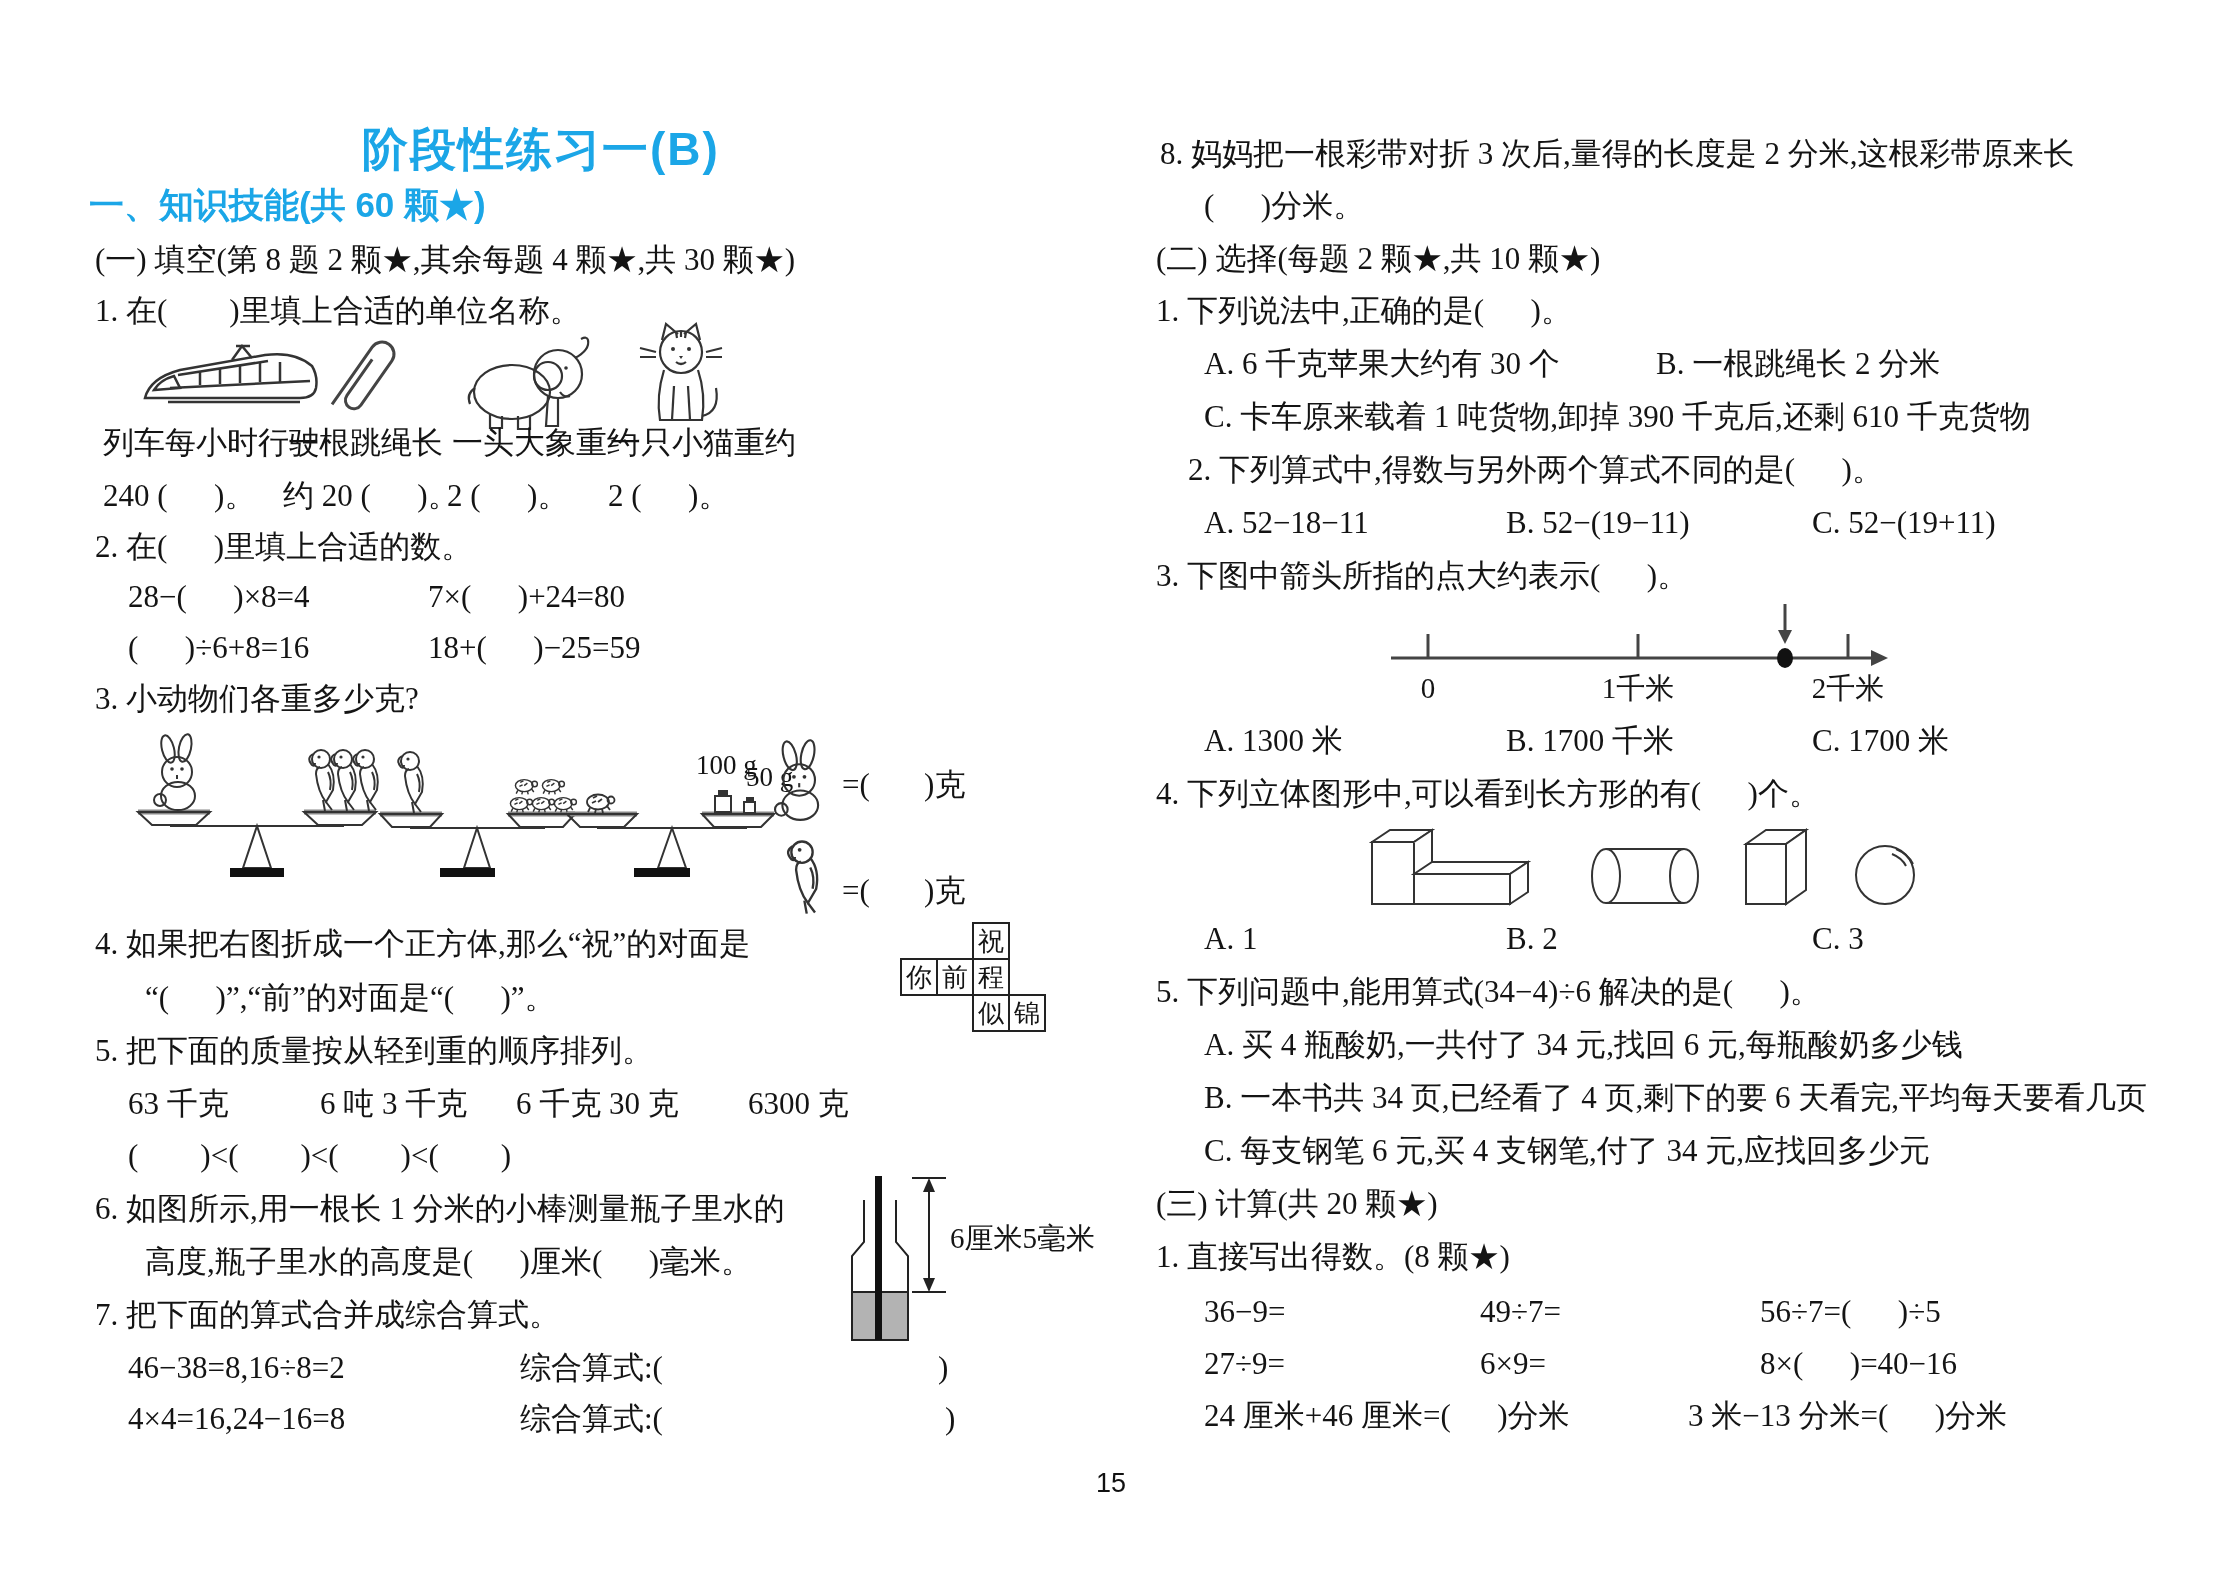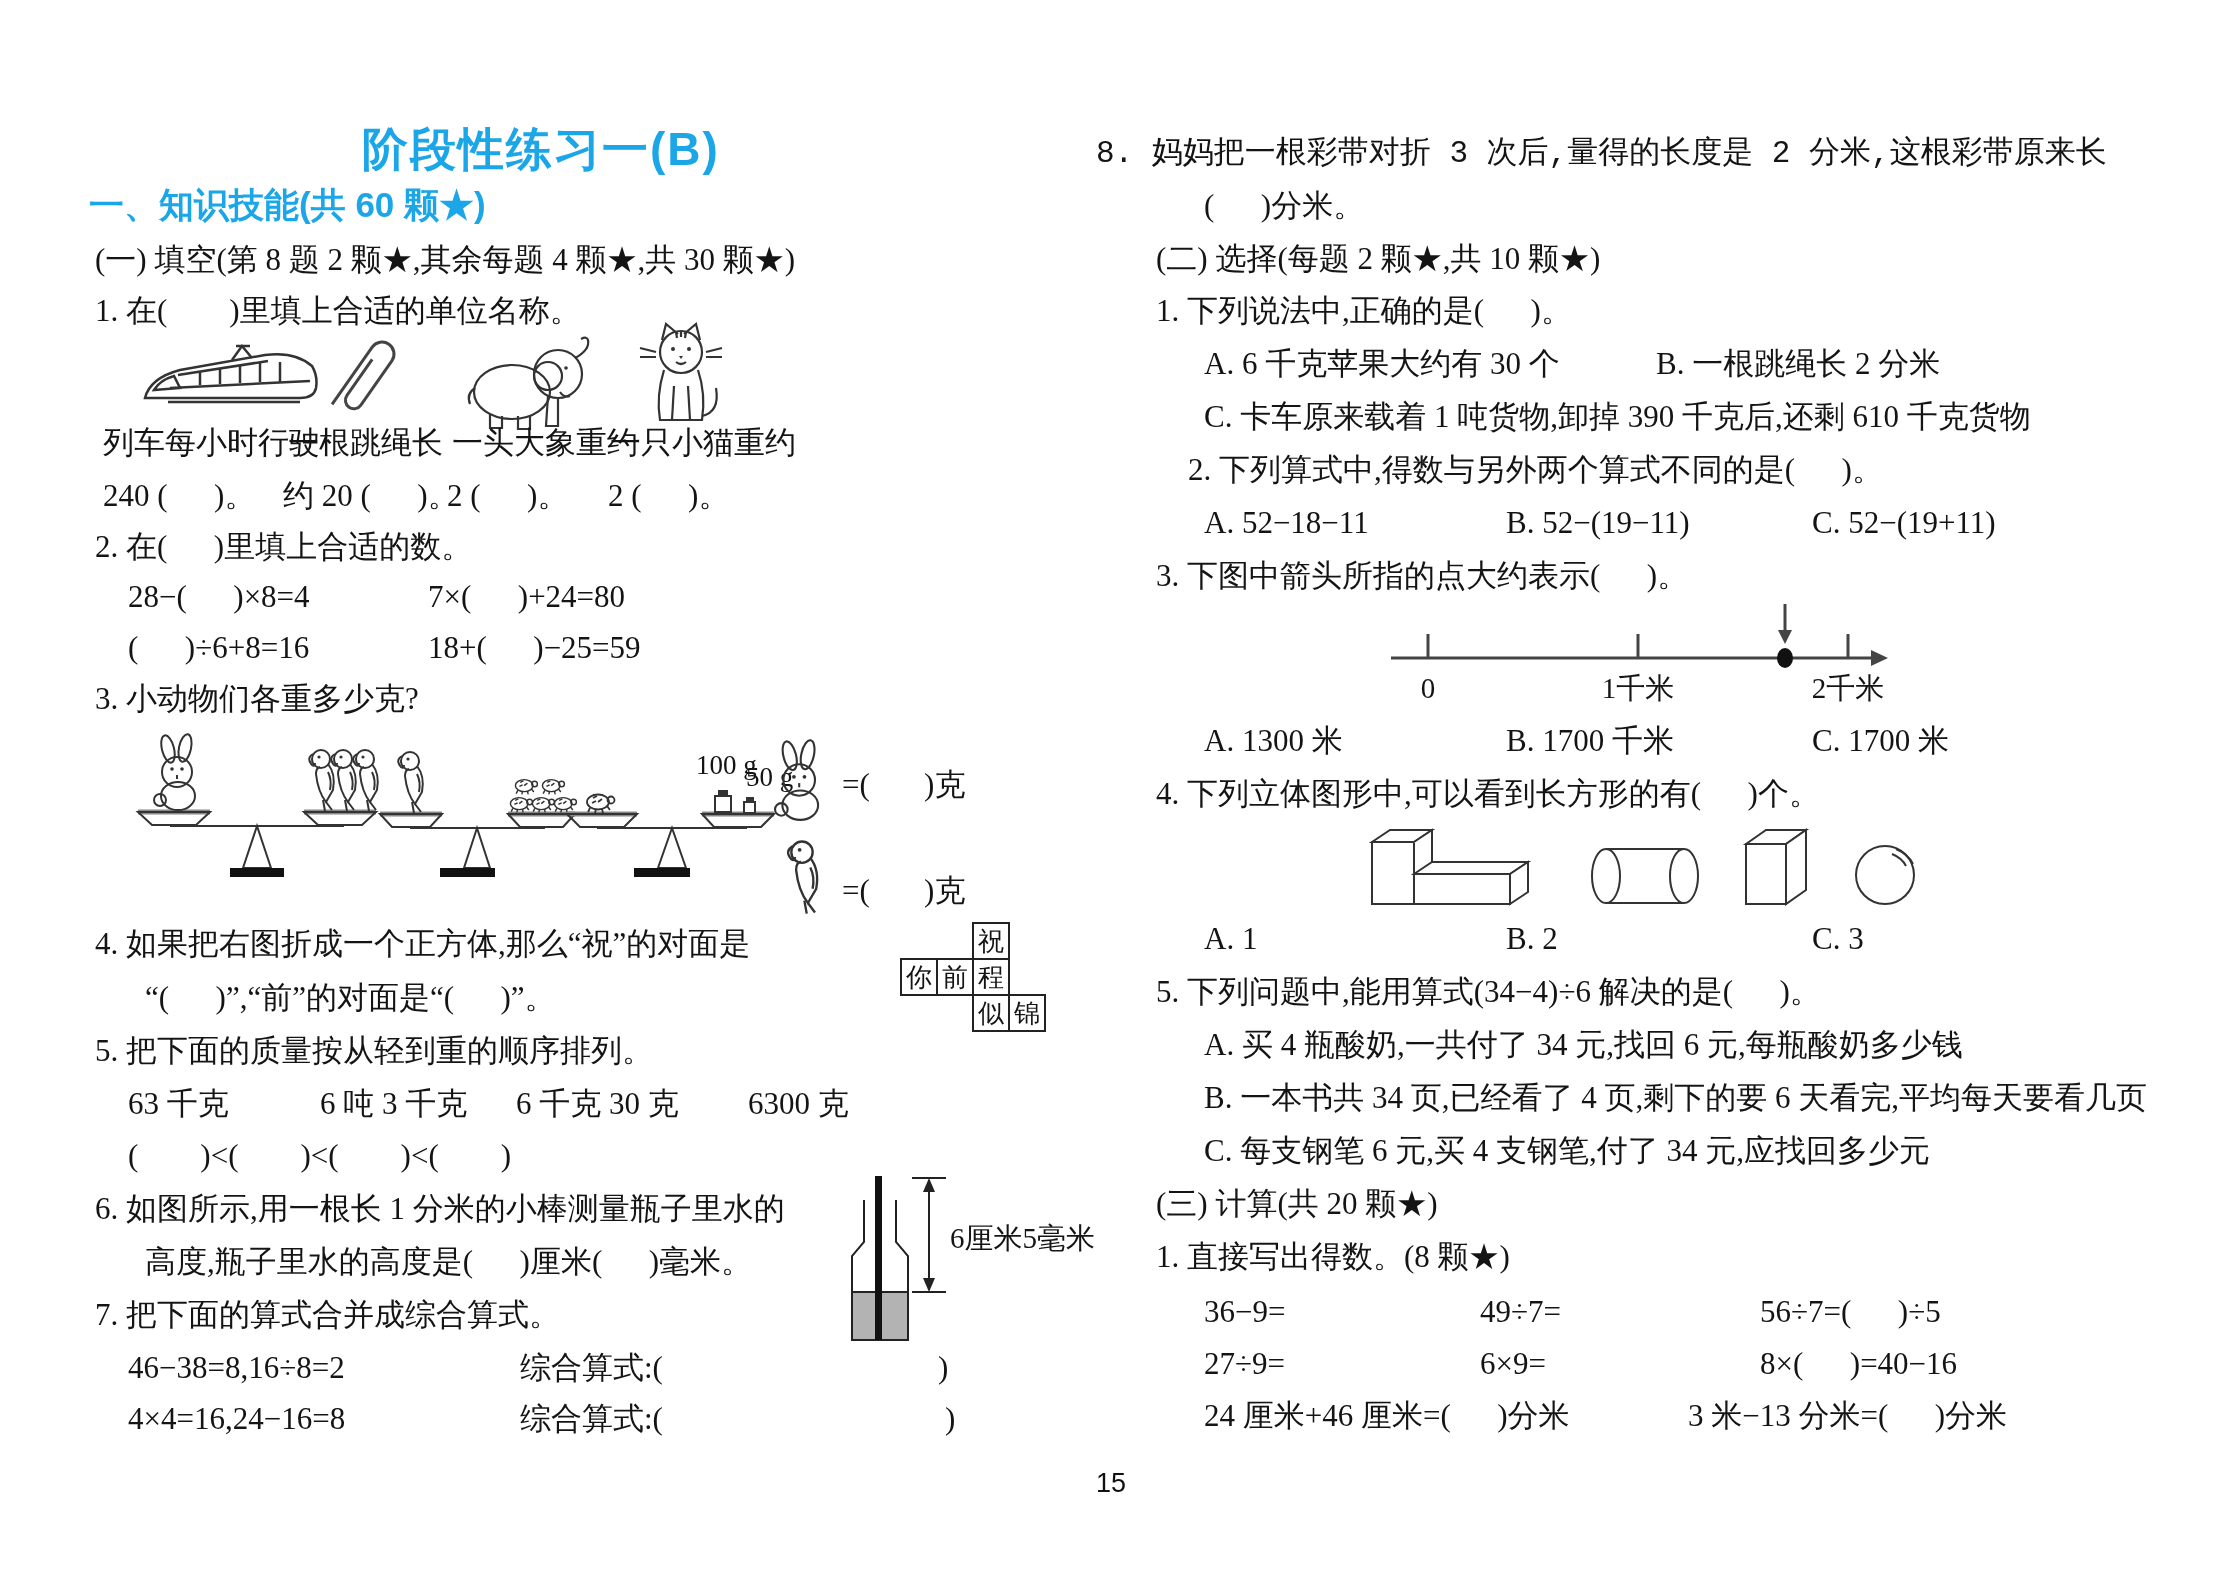--- a/index.html
+++ b/index.html
@@ -240,21 +240,21 @@
   </svg>
 
   <span class="t" style="left:95px;top:1296px;">7. 把下面的算式合并成综合算式。</span>
   <span class="t" style="left:128px;top:1349px;">46−38=8,16÷8=2</span>
   <span class="t" style="left:520px;top:1349px;">综合算式:(</span>
   <span class="t" style="left:938px;top:1349px;">)</span>
   <span class="t" style="left:128px;top:1400px;">4×4=16,24−16=8</span>
   <span class="t" style="left:520px;top:1400px;">综合算式:(</span>
   <span class="t" style="left:945px;top:1400px;">)</span>
 
-  <span class="t" style="left:1096px;top:135px;font-family:Liberation Mono, monospace;">8. 妈妈把一根彩带对折 3 次后,量得的长度是 2 分米,这根彩带原来长</span>
+  <span class="t" style="left:1160px;top:135px;">8. 妈妈把一根彩带对折 3 次后,量得的长度是 2 分米,这根彩带原来长</span>
   <span class="t" style="left:1204px;top:187px;">(      )分米。</span>
 
   <span class="t" style="left:1156px;top:240px;">(二) 选择(每题 2 颗★,共 10 颗★)</span>
 
   <span class="t" style="left:1156px;top:292px;">1. 下列说法中,正确的是(      )。</span>
   <span class="t" style="left:1204px;top:345px;">A. 6 千克苹果大约有 30 个</span>
   <span class="t" style="left:1656px;top:345px;">B. 一根跳绳长 2 分米</span>
   <span class="t" style="left:1204px;top:398px;">C. 卡车原来载着 1 吨货物,卸掉 390 千克后,还剩 610 千克货物</span>
 
   <span class="t" style="left:1188px;top:451px;">2. 下列算式中,得数与另外两个算式不同的是(      )。</span>

